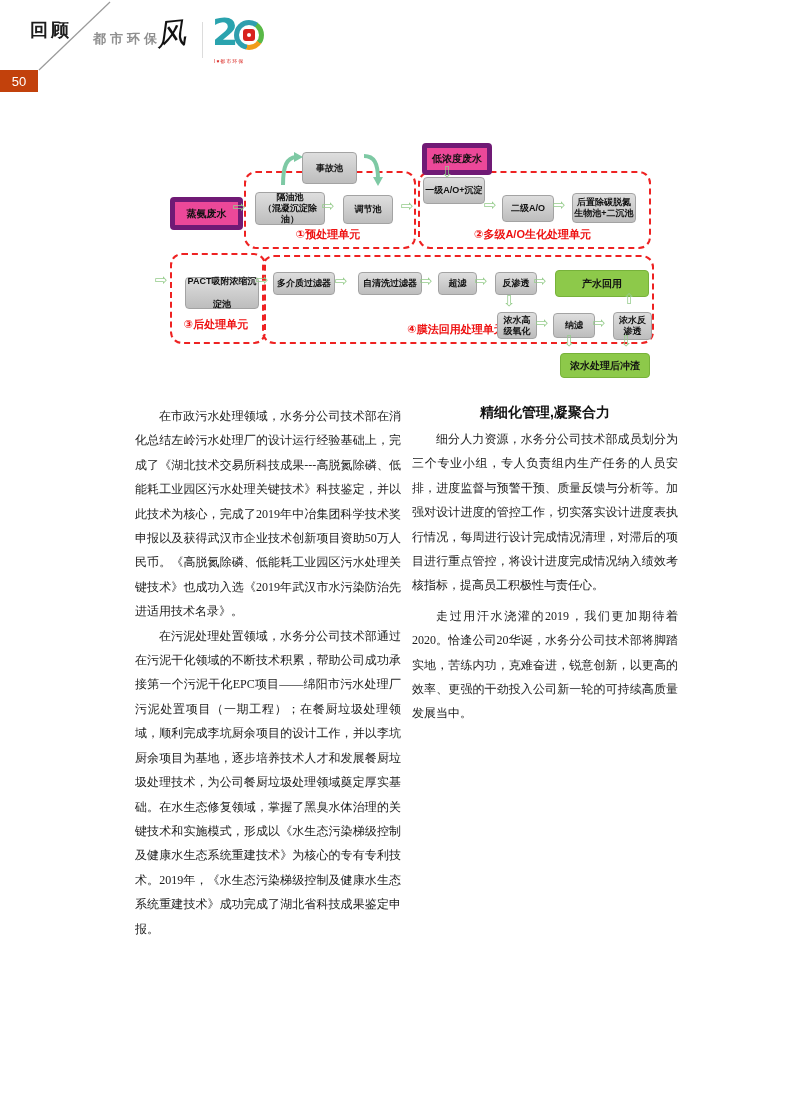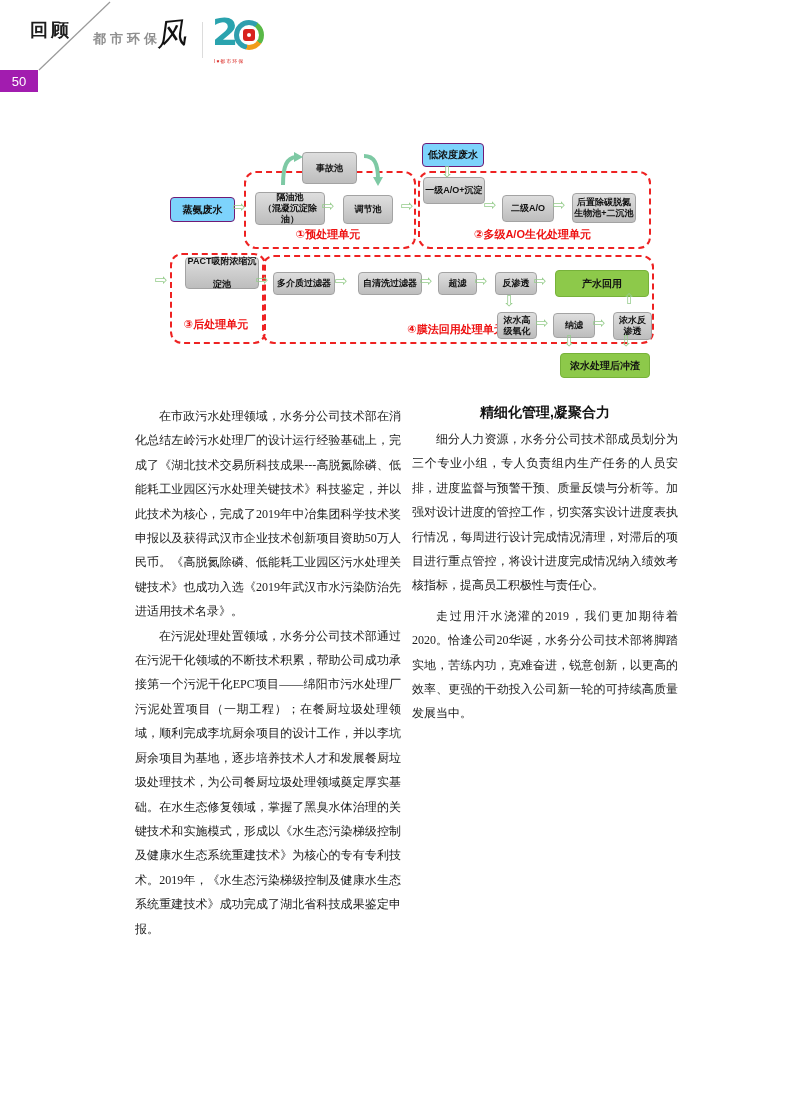--- a/index.html
+++ b/index.html
@@ -19,30 +19,30 @@
   .logo20{position:absolute;left:212px;top:14px;width:60px;height:52px;}
   .logo20 .digit2{position:absolute;left:0;top:-4px;font-size:38px;font-weight:bold;
                   color:#2aa3ae;font-family:"DejaVu Sans",sans-serif;}
   .zero-ring{position:absolute;left:22px;top:6px;width:30px;height:30px;border-radius:50%;
              background:conic-gradient(from -90deg,#2f9fae 0 35%,#59b947 35% 60%,#f09c1a 60% 78%,#2f9fae 78% 100%);}
   .zero-inner{position:absolute;left:5px;top:5px;width:20px;height:20px;border-radius:50%;background:#ffffff;}
   .zero-red{position:absolute;left:4px;top:4px;width:12px;height:12px;border-radius:3px;background:#d8231e;}
   .zero-dot{position:absolute;left:4px;top:4px;width:4px;height:4px;border-radius:50%;background:#ffffff;}
   .anniv-tagline{position:absolute;left:2px;top:44px;font-size:5px;color:#d8231e;
                  letter-spacing:1px;white-space:nowrap;}
-  .page-num{position:absolute;left:0;top:70px;width:38px;height:22px;background:#a21caf;
+  .page-num{position:absolute;left:0;top:70px;width:38px;height:22px;background:#c2410c;
             color:#ffffff;font-size:13px;display:flex;align-items:center;justify-content:center;}
 
   
   .flow{position:absolute;left:155px;top:125px;width:512px;height:270px;}
   .node{position:absolute;display:flex;flex-direction:column;align-items:center;
         justify-content:center;text-align:center;font-weight:bold;border-radius:4px;
         line-height:1.2;color:#111;}
   .gray{background:linear-gradient(#dedede,#bdbdbd);border:1px solid #a3a3a3;font-size:9px;}
-  .yellow{background:#7dd3fc;border:1px solid #701a75;font-size:10px;}
+  .yellow{background:#ec4899;border:5px solid #701a75;font-size:10px;}
   .green{background:#8dc94a;border:1px solid #77b23a;font-size:10px;}
   .unit{position:absolute;border:2px dashed #ee2222;border-radius:12px;}
   .unit-label{position:absolute;color:#ee1111;font-weight:bold;font-size:11px;text-align:center;}
   .arrow{position:absolute;color:#96cc8c;font-family:"DejaVu Sans",sans-serif;
          font-size:15px;line-height:1;z-index:3;}
   .curve{position:absolute;z-index:3;}
 
   
   .col-left{position:absolute;left:135px;top:404px;width:266px;}
   .col-right{position:absolute;left:412px;top:404px;width:266px;}
@@ -111,21 +111,21 @@
       <span>一级A/O+沉淀</span>
       </div>
     <div class="node gray" style="left:347px;top:70px;width:50px;height:25px;">
       <span>二级A/O</span>
       </div>
     <div class="node gray" style="left:417px;top:68px;width:62px;height:28px;">
       <span>后置除碳脱氮</span>
       <span>生物池+二沉池</span>
       </div>
 
-    <div class="node gray" style="left:30px;top:132px;width:72px;height:30px;gap:12px;">
+    <div class="node gray" style="left:30px;top:152px;width:72px;height:30px;gap:12px;">
       <span>PACT吸附浓缩沉</span>
       <span>淀池</span>
       </div>
 
     <div class="node gray" style="left:118px;top:147px;width:60px;height:21px;">
       <span>多介质过滤器</span>
       </div>
     <div class="node gray" style="left:203px;top:147px;width:62px;height:21px;">
       <span>自清洗过滤器</span>
       </div>

